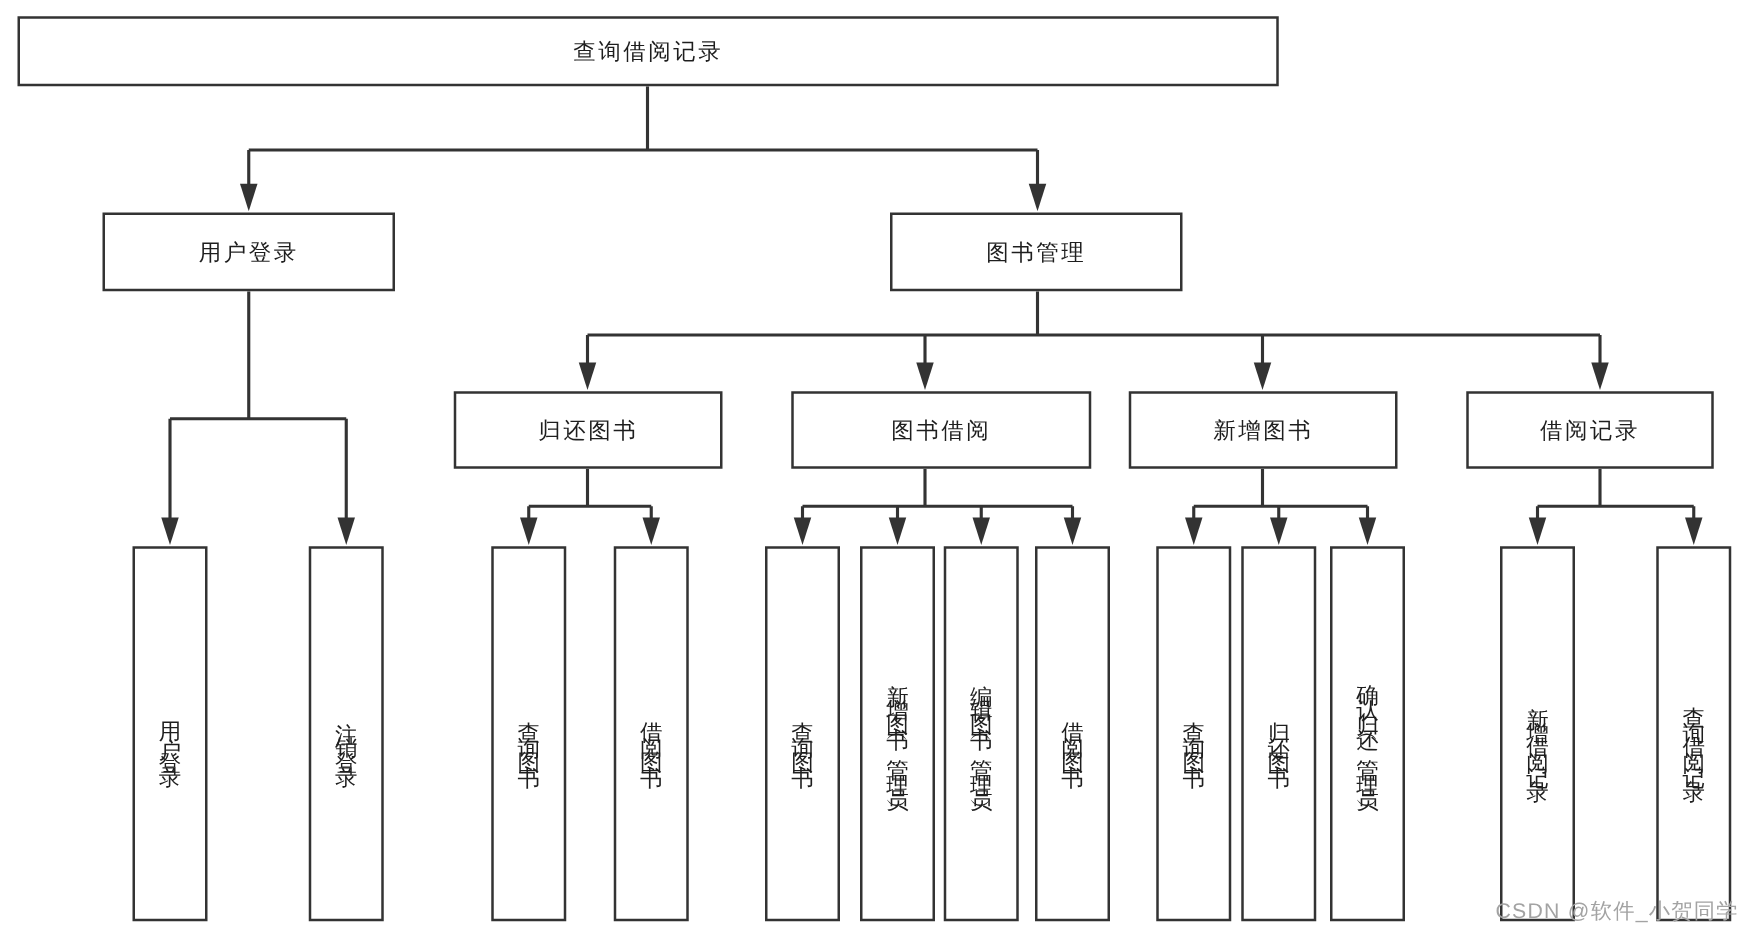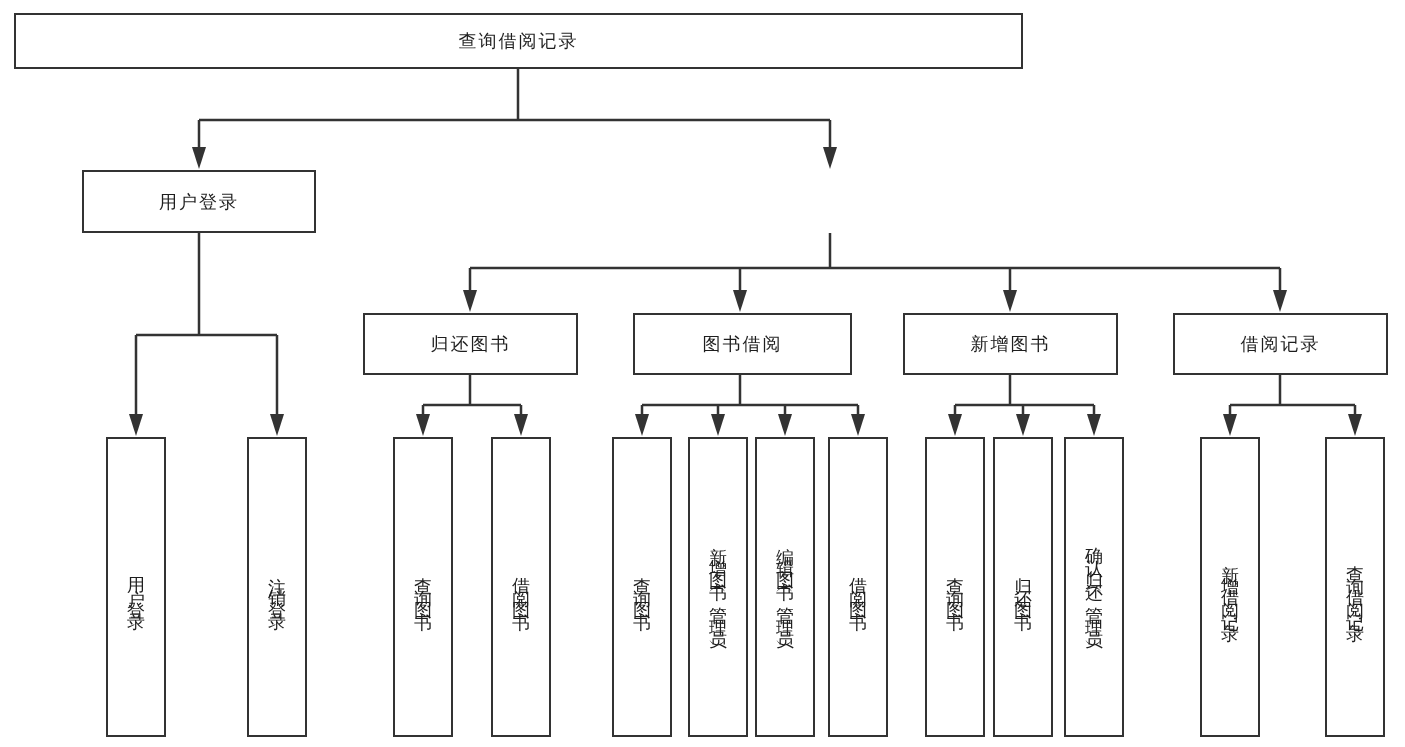--- a/index.html
+++ b/index.html
@@ -88,38 +88,40 @@
       <polygon points="1016,414 1030,414 1023,436"></polygon>
       <polygon points="1087,414 1101,414 1094,436"></polygon>
       <polygon points="1223,414 1237,414 1230,436"></polygon>
       <polygon points="1348,414 1362,414 1355,436"></polygon>
     </g>
   </svg>
 
   <div class="box" style="left:14px; top:13px; width:1009px; height:56px;">查询借阅记录</div>
 
   <div class="box" style="left:82px; top:170px; width:234px; height:63px;">用户登录</div>
+  <div class="box" style="left:712px; top:170px; width:234px; height:63px;">图书管理</div>
 
   <div class="box" style="left:363px; top:313px; width:215px; height:62px;">归还图书</div>
-  <div class="box" style="left:633px; top:313px; width:219px; height:62px;">图书借阅</div>
+  <div class="box" style="left:633px; top:313px; width:240px; height:62px;">图书借阅</div>
   <div class="box" style="left:903px; top:313px; width:215px; height:62px;">新增图书</div>
-  <div class="box" style="left:1173px; top:313px; width:215px; height:62px;">借阅记录</div>
+  <div class="box" style="left:1173px; top:313px; width:198px; height:62px;">借阅记录</div>
 
   <div class="box vbox" style="left:106px; top:437px; width:60px; height:300px;">用户登录</div>
   <div class="box vbox" style="left:247px; top:437px; width:60px; height:300px;">注销登录</div>
 
   <div class="box vbox" style="left:393px; top:437px; width:60px; height:300px;">查询图书</div>
   <div class="box vbox" style="left:491px; top:437px; width:60px; height:300px;">借阅图书</div>
 
   <div class="box vbox" style="left:612px; top:437px; width:60px; height:300px;">查询图书</div>
   <div class="box vbox" style="left:688px; top:437px; width:60px; height:300px;">新增图书（管理员）</div>
   <div class="box vbox" style="left:755px; top:437px; width:60px; height:300px;">编辑图书（管理员）</div>
   <div class="box vbox" style="left:828px; top:437px; width:60px; height:300px;">借阅图书</div>
 
   <div class="box vbox" style="left:925px; top:437px; width:60px; height:300px;">查询图书</div>
   <div class="box vbox" style="left:993px; top:437px; width:60px; height:300px;">归还图书</div>
   <div class="box vbox" style="left:1064px; top:437px; width:60px; height:300px;">确认归还（管理员）</div>
 
   <div class="box vbox" style="left:1200px; top:437px; width:60px; height:300px;">新增借阅记录</div>
   <div class="box vbox" style="left:1325px; top:437px; width:60px; height:300px;">查询借阅记录</div>
 
+  <div id="watermark">CSDN @软件_小贺同学</div>
 
 </div>
 
 </body></html>

